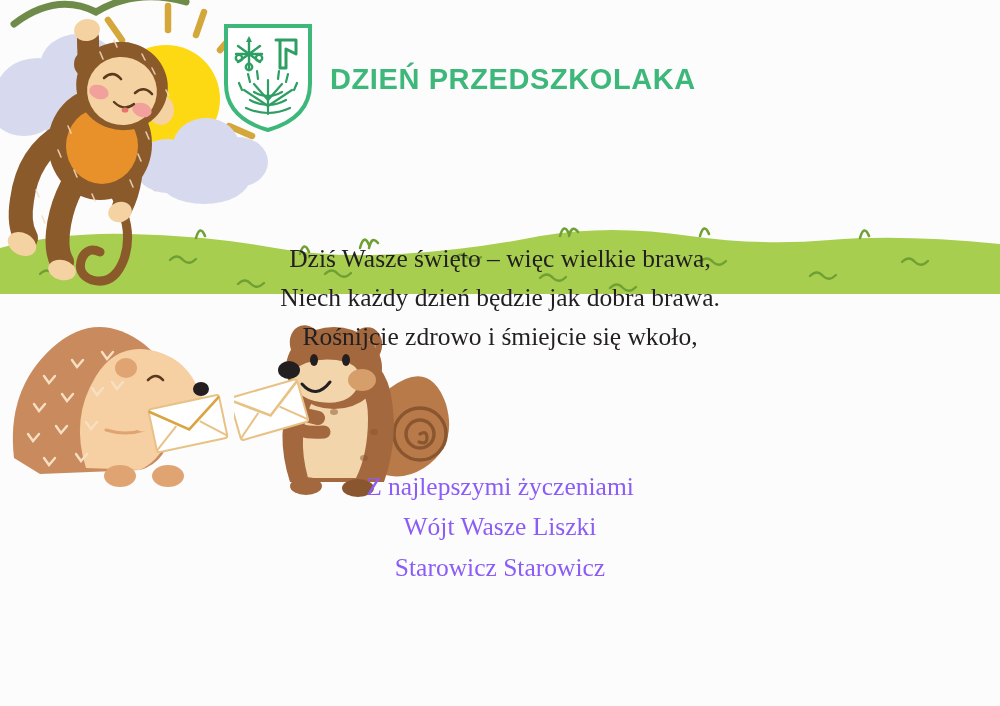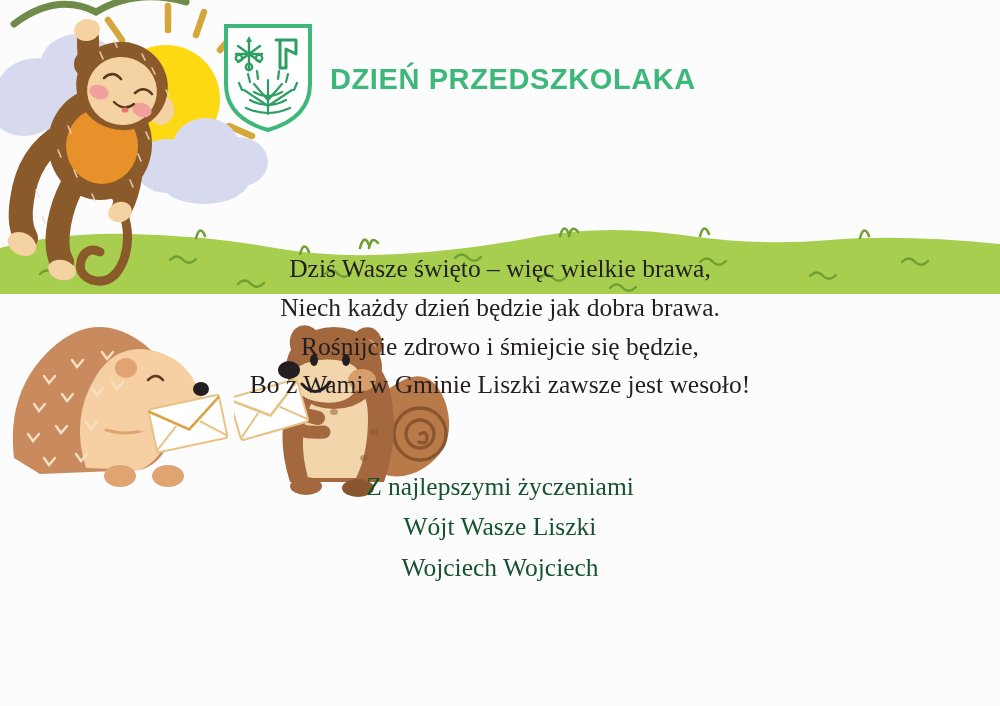--- a/index.html
+++ b/index.html
@@ -45,42 +45,42 @@
     font-size: 29px;
     letter-spacing: 0.6px;
     color: #3DB87A;
     white-space: nowrap;
   }
 
   
   .poem {
     position: absolute;
     left: 0;
-    top: 250px;
+    top: 240px;
     width: 1000px;
     text-align: center;
   }
   .poem .pline {
     font-size: 25.5px;
     color: #231f20;
     line-height: 1.52;
     white-space: nowrap;
   }
 
   
   .signature {
     position: absolute;
     left: 0;
     top: 467px;
     width: 1000px;
     text-align: center;
   }
   .signature .sline {
     font-size: 25.5px;
-    color: #14532d;
+    color: #8b5cf6;
     line-height: 1.58;
     white-space: nowrap;
   }
 
   
   .art { position: absolute; pointer-events: none; }
   .monkey   { left: -4px;  top: -6px;  width: 200px;  height: 300px; }
   .suncloud { left: 706px; top: -10px; width: 300px;  height: 210px; }
   .hedgehog { left: 38px;  top: 486px; width: 230px;  height: 200px; }
   .squirrel { left: 778px; top: 498px; width: 220px;  height: 192px; }
@@ -227,29 +227,28 @@
       <ellipse cx="206" cy="146" rx="33" ry="28"></ellipse>
       <ellipse cx="238" cy="162" rx="30" ry="25"></ellipse>
       <ellipse cx="204" cy="178" rx="46" ry="26"></ellipse>
     </g>
   </svg>
 
   
   <div class="poem">
     <div class="pline">Dziś Wasze święto – więc wielkie brawa,</div>
     <div class="pline">Niech każdy dzień będzie jak dobra brawa.</div>
-    <div class="pline">Rośnijcie zdrowo i śmiejcie się będzie,</div>
-    <div class="pline">Bo z Wami w Gminie Liszki zawsze jest wesoło!</div>
+    <div class="pline">Rośnijcie zdrowo i śmiejcie się wkoło,</div>
   </div>
 
   
   <div class="signature">
     <div class="sline">Z najlepszymi życzeniami</div>
     <div class="sline">Wójt Wasze Liszki</div>
-    <div class="sline">Wojciech Wojciech</div>
+    <div class="sline">Starowicz Starowicz</div>
   </div>
 
   
   <svg class="grass" viewBox="0 0 1000 80" preserveAspectRatio="none">
     <path d="M0 34 Q 60 18 130 20 Q 210 22 275 34 Q 330 44 400 40 Q 470 36 540 22
              Q 610 10 690 22 Q 760 32 830 26 Q 900 20 1000 30 L1000 80 L0 80 Z" fill="#A8CE4F"></path>
     <g stroke="#6FA033" stroke-width="2.6" fill="none" stroke-linecap="round">
       <path d="M52 30 q4 -14 8 -2"></path>
         <path d="M60 30 q2 -12 8 -4"></path>
       <path d="M360 34 q4 -15 9 -3"></path>

